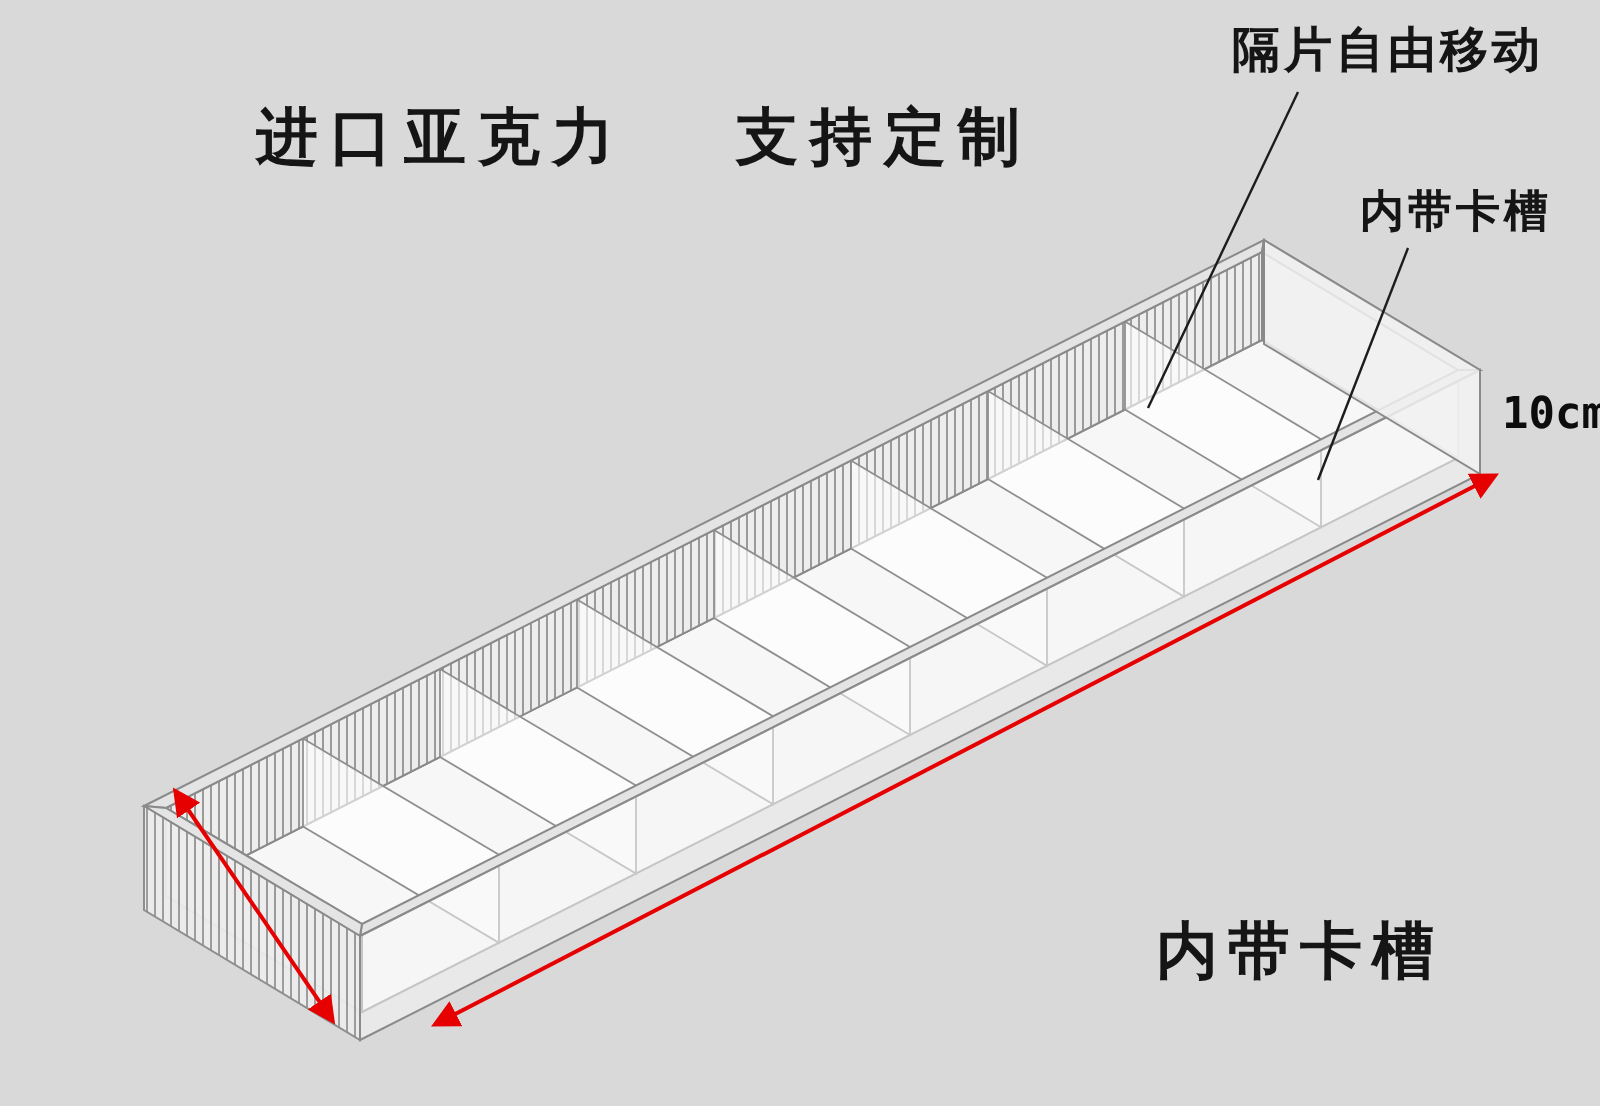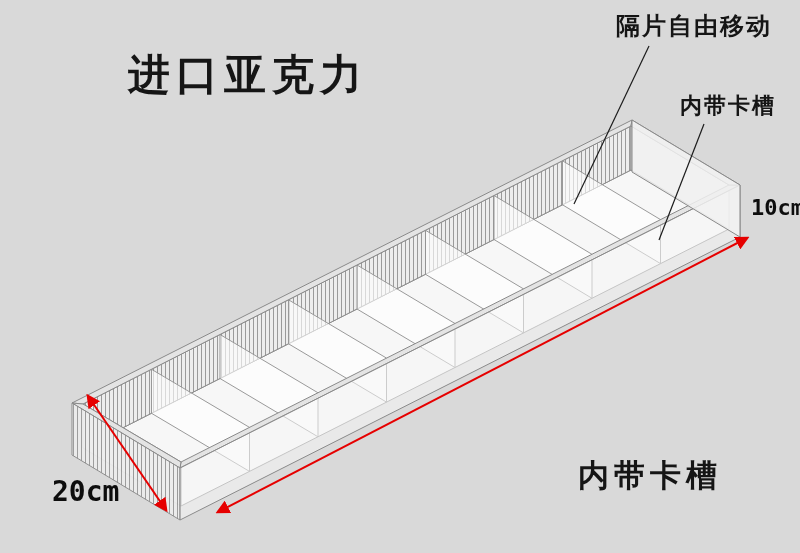--- a/index.html
+++ b/index.html
@@ -12,21 +12,21 @@
   #scene{position:absolute;left:0;top:0;width:800px;height:553px;}
   .label{position:absolute;white-space:nowrap;line-height:1.1;}
   .cjk{
     font-family:"Liberation Serif","DejaVu Serif",serif;
     font-weight:700;color:#151515;
   }
   .dim{
     font-family:"DejaVu Sans Mono","Liberation Mono",monospace;
     font-weight:700;color:#0d0d0d;
   }
-  .lbl-material{left:128px;top:52px;font-size:42px;letter-spacing:6px;}
+  .lbl-material{left:128px;top:52px;font-size:31px;letter-spacing:6px;}
   .lbl-custom{left:368px;top:52px;font-size:31px;letter-spacing:6px;}
   .lbl-divider-move{left:616px;top:13px;font-size:24px;letter-spacing:2px;}
   .lbl-slot{left:680px;top:94px;font-size:22px;letter-spacing:2px;}
   .lbl-seven{left:578px;top:459px;font-size:31px;letter-spacing:5px;}
   .lbl-h{left:751px;top:196px;font-size:22px;}
   .lbl-l{left:528px;top:366px;font-size:25px;}
   .lbl-w{left:52px;top:477px;font-size:28px;}
   .wallline{stroke:#8a8a8a;stroke-width:1;}
   .divider{fill:rgba(255,255,255,0.62);stroke:#8f8f8f;stroke-width:0.9;}
 </style>
@@ -74,20 +74,20 @@
     <polygon class="wallline" points="740,185 632,120 632,172 740,237" fill="rgba(241,241,241,0.85)"></polygon>
 
     <line class="leader" x1="649" y1="46" x2="574" y2="204" stroke="#1c1c1c" stroke-width="1.2"></line>
     <line class="leader" x1="704" y1="124" x2="659" y2="240" stroke="#1c1c1c" stroke-width="1.2"></line>
 
     <line class="dim-arrow" x1="747" y1="238" x2="218" y2="512" stroke="#e60000" stroke-width="2" marker-start="url(#ah)" marker-end="url(#ah)"></line>
     <line class="dim-arrow" x1="88" y1="396" x2="166" y2="510" stroke="#e60000" stroke-width="2" marker-start="url(#ah)" marker-end="url(#ah)"></line>
   </svg>
 
   <div class="label cjk lbl-material">进口亚克力</div>
+  <div class="label cjk lbl-custom">支持定制</div>
   <div class="label cjk lbl-slot">内带卡槽</div>
   <div class="label cjk lbl-divider-move">隔片自由移动</div>
   <div class="label cjk lbl-seven">内带卡槽</div>
 
   <div class="label dim lbl-h">10cm</div>
-  <div class="label dim lbl-w">20cm</div>
 
 </div>
 
 </body></html>

